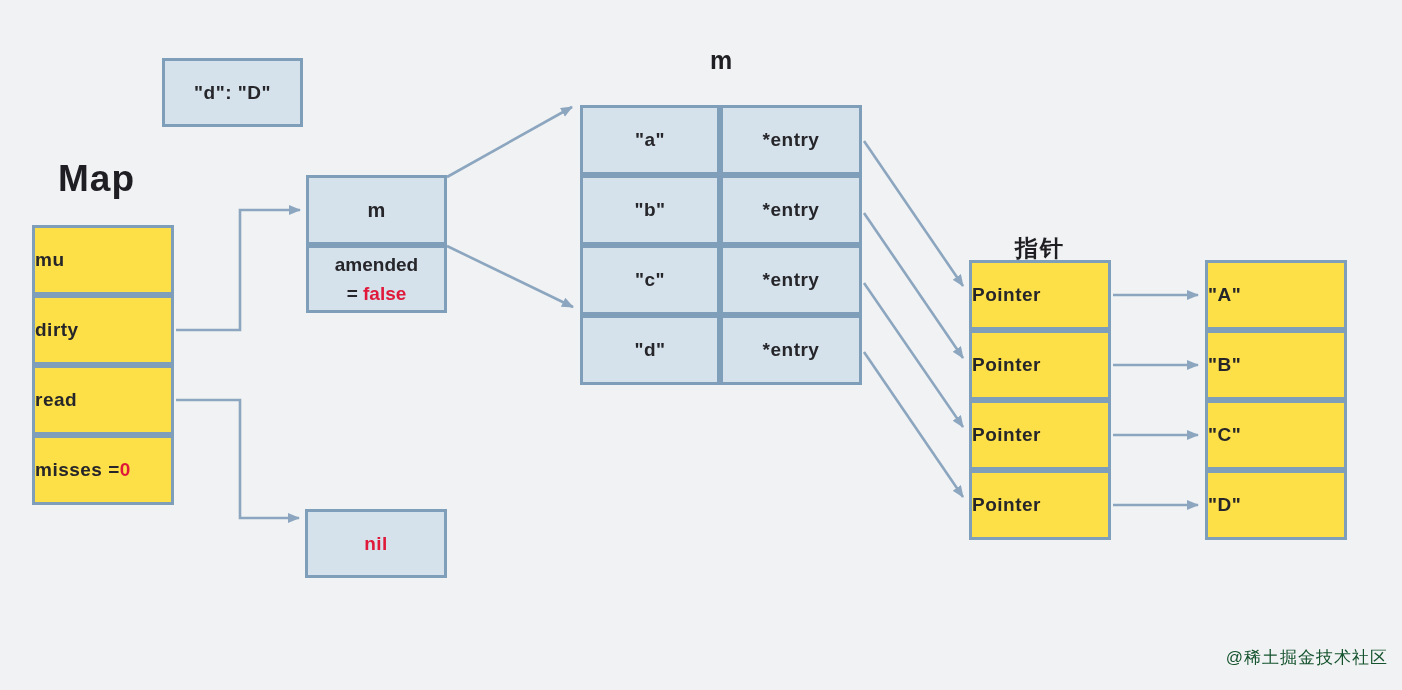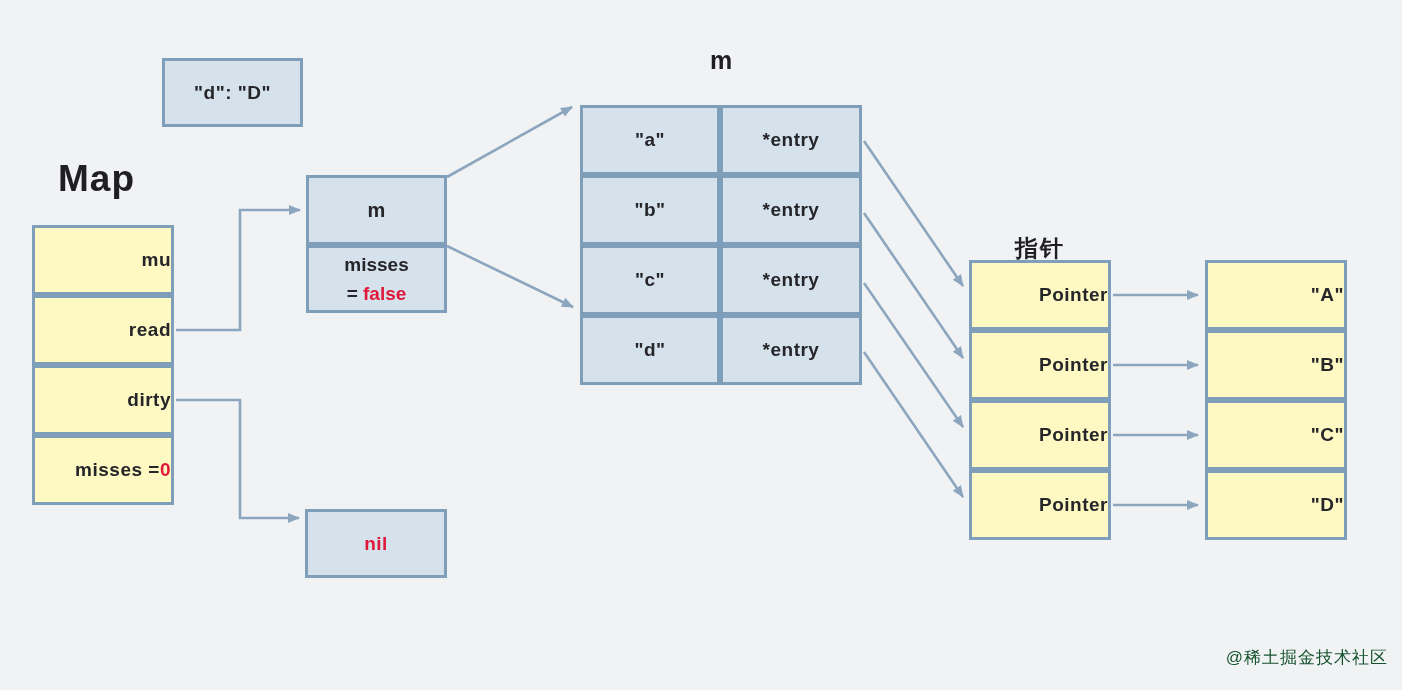--- a/index.html
+++ b/index.html
@@ -24,25 +24,25 @@
     font-size: 19px;
     color: #26262a;
     letter-spacing: 0.5px;
   }
 
   
   .stack { position: absolute; }
   .stack .row {
     width: 100%;
     height: 70px;
-    background: #fef9c3;
+    background: #fde047;
     border: 3px solid #7f9eba;
     display: flex;
     align-items: center;
-    justify-content: flex-end;
+    justify-content: flex-start;
     font-weight: bold;
     font-size: 19px;
     color: #26262a;
     letter-spacing: 0.5px;
   }
 
   .red { color: #e0193a; }
 
   .title {
     position: absolute;
@@ -129,37 +129,37 @@
     <span>"d": "D"</span>
   </div>
 
   <div class="title map-title">Map</div>
 
   <div class="stack" style="left:32px; top:225px; width:142px;">
     <div class="row">
       <span>mu</span>
     </div>
     <div class="row">
+      <span>dirty</span>
+    </div>
+    <div class="row">
       <span>read</span>
-    </div>
-    <div class="row">
-      <span>dirty</span>
     </div>
     <div class="row">
       <span>misses = </span>
         <span class="red">0</span>
     </div>
   </div>
 
   <div class="mbox">
     <div class="r1">
       <span>m</span>
     </div>
     <div class="r2">
-      <span>misses</span>
+      <span>amended</span>
       <span><span>= </span><span class="red">false</span></span>
     </div>
   </div>
 
   <div class="box" style="left:305px; top:509px; width:142px; height:69px;">
     <span class="red">nil</span>
   </div>
 
   <div class="title mtable-title">m</div>
 

